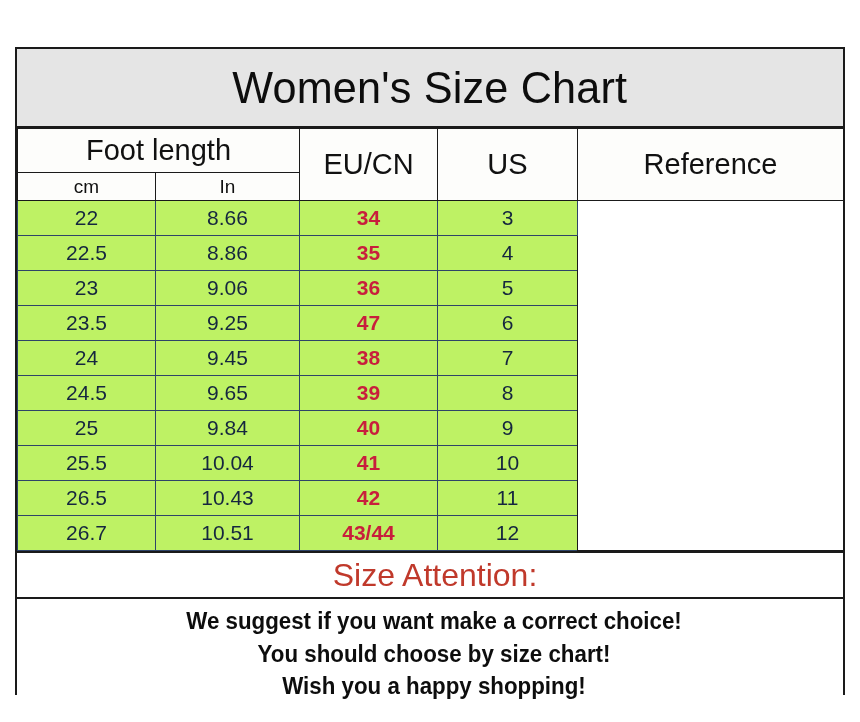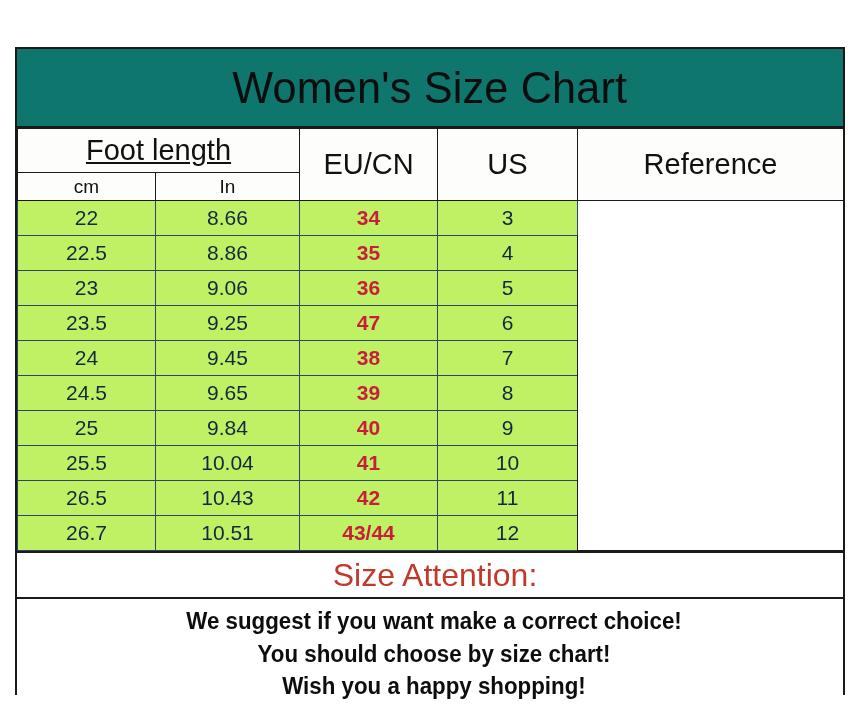--- a/index.html
+++ b/index.html
@@ -22,21 +22,21 @@
     width: 830px;
     height: 648px;
     box-sizing: border-box;
     border: 2px solid #1a1a1a;
     background: #ffffff;
   }
 
   
   .title-banner {
     height: 79px;
-    background: #0f766e;
+    background: #e5e5e5;
     border-bottom: 2px solid #1a1a1a;
     display: flex;
     align-items: center;
     justify-content: center;
     box-sizing: border-box;
   }
   .title-text {
     font-size: 45px;
     font-weight: 400;
     color: #0d0d0d;
@@ -67,21 +67,20 @@
   col.c-ref { width: 266px; }
 
   .hdr {
     background: #fdfdfb;
     color: #111111;
     border-color: #1a1a1a !important;
   }
   .hdr-main {
     height: 43px;
     font-size: 29px;
-    text-decoration: underline;
   }
   .hdr-sub {
     height: 27px;
     font-size: 19px;
     margin-top: 44px;
   }
   .hdr-tall {
     font-size: 29px;
   }
 

